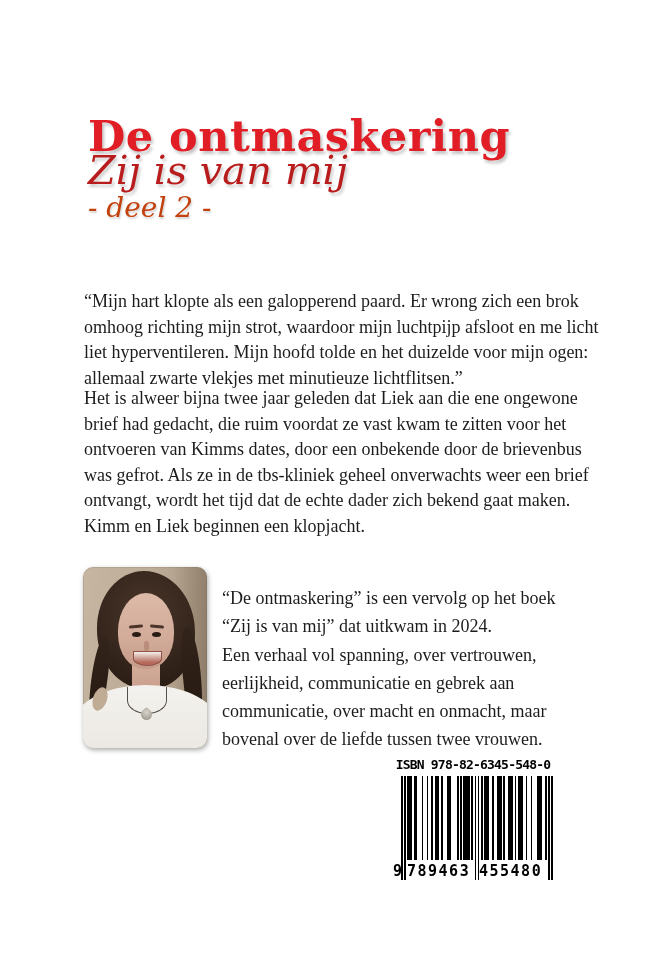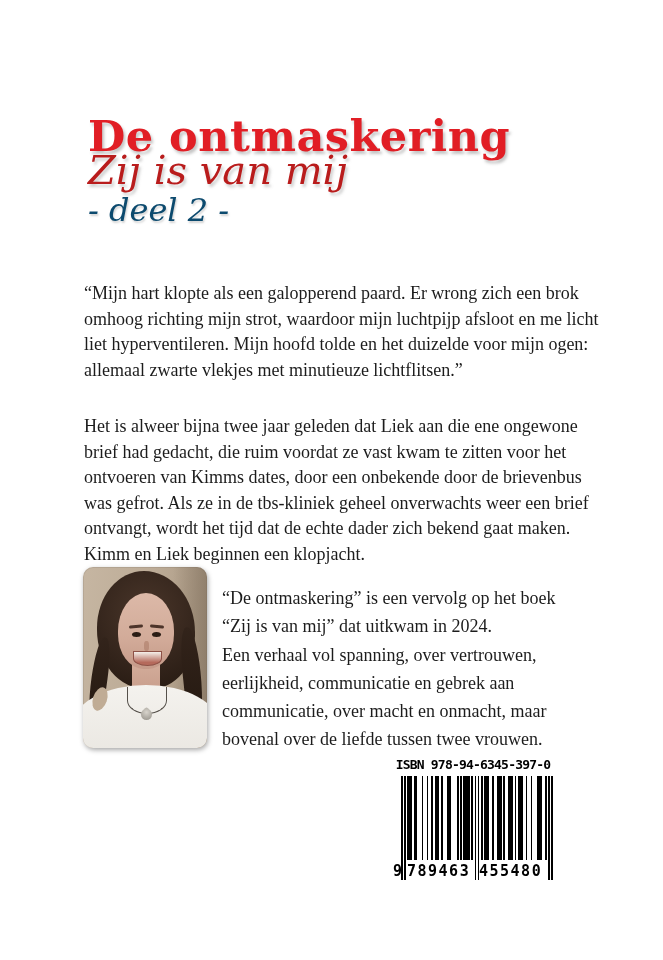--- a/index.html
+++ b/index.html
@@ -6,27 +6,27 @@
   #page{position:relative;width:637px;height:960px;background:#ffffff;overflow:hidden;
         font-family:"Liberation Serif", serif;color:#1d1d1d;}
 
   .title{position:absolute;left:88px;top:84px;
          font-family:"DejaVu Serif", serif;font-weight:bold;font-size:43px;line-height:1.1;
          letter-spacing:0.5px;text-shadow:2px 3px 3px rgba(90,90,90,0.35);}
   .subtitle{position:absolute;left:88px;top:147px;
          font-family:"DejaVu Serif", serif;font-style:italic;font-size:40px;line-height:1.15;
          color:#b91c1c;text-shadow:2px 3px 3px rgba(120,120,120,0.35);}
   .part{position:absolute;left:88px;top:192px;
-         font-family:"DejaVu Serif", serif;font-style:italic;font-size:32px;line-height:1.15;
-         color:#0c4a6e;text-shadow:1px 2px 2px rgba(130,130,130,0.35);}
+         font-family:"DejaVu Serif", serif;font-style:italic;font-size:28px;line-height:1.15;
+         color:#c2410c;text-shadow:1px 2px 2px rgba(130,130,130,0.35);}
 
   .bodytext{position:absolute;left:84px;width:515px;
          font-size:18px;line-height:25.6px;white-space:pre-line;color:#1c1c1c;}
-  .p1{top:263px;}
-  .p2{top:396px;}
+  .p1{top:271px;}
+  .p2{top:368px;}
 
   .photo{position:absolute;left:83px;top:567px;width:124px;height:181px;border-radius:10px;
          overflow:hidden;background:linear-gradient(100deg,#c6b6a2 0%,#bdac97 45%,#a3917c 100%);
          box-shadow:1px 2px 5px rgba(0,0,0,0.35), inset 0 0 0 1px rgba(0,0,0,0.08);}
   .photo *{position:absolute;}
   .wall-shade{right:0;top:0;width:34px;height:100%;background:linear-gradient(90deg,rgba(122,106,88,0) 0%,rgba(122,106,88,0.55) 100%);}
   .hair{left:14px;top:4px;width:98px;height:118px;border-radius:48% 52% 45% 50%;
         background:radial-gradient(circle at 50% 35%,#4a362a 0%,#33241b 60%,#241810 100%);}
   .hair-strand-l{left:8px;top:70px;width:16px;height:90px;border-radius:50% 50% 40% 60%;
         background:linear-gradient(170deg,#33241b,#241810);transform:rotate(8deg);}
@@ -106,21 +106,21 @@
     <div class="pendant"></div>
   </div>
 
   <p class="bio">“De ontmaskering” is een vervolg op het boek
 “Zij is van mij” dat uitkwam in 2024.
 Een verhaal vol spanning, over vertrouwen,
 eerlijkheid, communicatie en gebrek aan
 communicatie, over macht en onmacht, maar
 bovenal over de liefde tussen twee vrouwen.</p>
 
-  <div class="isbn-label">ISBN 978-94-6345-397-0</div>
+  <div class="isbn-label">ISBN 978-82-6345-548-0</div>
 
   <div class="barcode">
     <svg id="bc-svg" viewBox="0 0 95 104" preserveAspectRatio="none" shape-rendering="crispEdges">
         <rect x="0" y="0" width="1" height="104" fill="#000"></rect>
         <rect x="2" y="0" width="1" height="104" fill="#000"></rect>
         <rect x="4" y="0" width="1" height="84" fill="#000"></rect>
         <rect x="5" y="0" width="1" height="84" fill="#000"></rect>
         <rect x="6" y="0" width="1" height="84" fill="#000"></rect>
         <rect x="8" y="0" width="1" height="84" fill="#000"></rect>
         <rect x="9" y="0" width="1" height="84" fill="#000"></rect>

